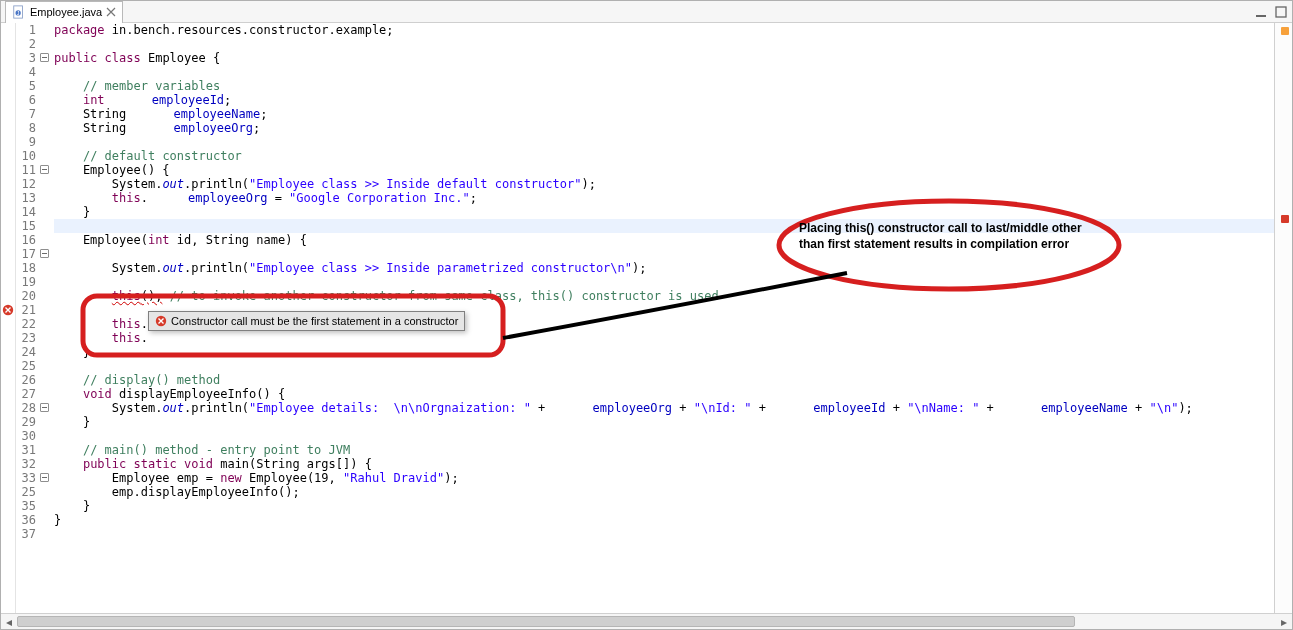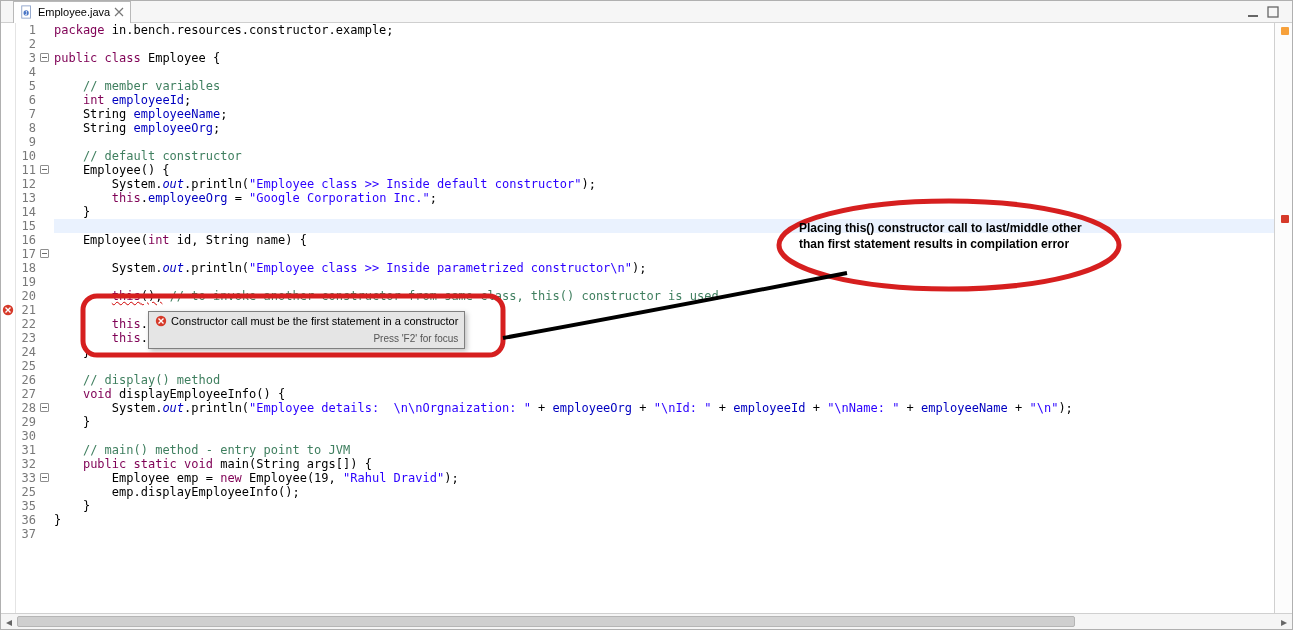--- a/index.html
+++ b/index.html
@@ -16,21 +16,21 @@
     border:1px solid #b0b0b0;
     background:#fff;
     display:flex; flex-direction:column;
   }
   
   .tabbar {
     display:flex; align-items:center; justify-content:space-between;
     height:22px;
     background:#f6f6f6;
     border-bottom:1px solid #cfcfcf;
-    padding:0 12px;
+    padding:0 4px;
   }
   .tab {
     display:flex; align-items:center; gap:4px;
     background:#fff;
     border:1px solid #b9b9b9; border-bottom:none;
     height:22px; padding:0 6px;
     font-size:11px;
   }
   .tab .icon { width:14px; height:14px; }
   .tab .close { width:10px; height:10px; }
@@ -65,21 +65,21 @@
     content:""; position:absolute; left:1px; right:1px; top:3px;
     height:1px; background:#6b6b6b;
   }
   .code { flex:1; padding-left:4px; position:relative; }
   .code .line { height:14px; white-space:pre; position:relative; }
   .code .hl { background:#eaf2fe; }
   
   .kw { color:#7f0055; font-weight:normal; }
   .com { color:#3f7f5f; }
   .str { color:#2a00ff; }
-  .fld { color:#0000c0; }
+  .fld { color:#0000c0;margin-left:40px; }
   .sta { color:#0000c0; font-style:italic; }
   .squig { text-decoration:underline wavy #d00000; text-decoration-thickness:1px; }
 
   
   .tooltip {
     position:absolute;
     background:#e5e5e5;
     border:1px solid #808080;
     font-family:"Segoe UI",Tahoma,sans-serif;
     font-size:11px;
@@ -236,21 +236,20 @@
         <div class="line"><span>    }</span></div>
         <div class="line"><span>}</span></div>
         <div class="tooltip" style="left:98px; top:288px;">
         <div class="row1">
           <svg viewBox="0 0 12 12">
             <circle cx="6" cy="6" r="5.2" fill="#d63a2a"></circle>
             <path d="M3.5 3.5 L8.5 8.5 M8.5 3.5 L3.5 8.5" stroke="#fff" stroke-width="1.4"></path>
           </svg>
           <span>Constructor call must be the first statement in a constructor</span>
         </div>
-        <div class="row2">Press 'F2' for focus</div>
       </div>
       </div>
     <div class="overview">
       <div class="sq" style="top: 4px; background: rgb(247, 161, 59);"></div>
       <div class="sq" style="top: 192px; background: rgb(214, 58, 42);"></div>
     </div>
 
     <svg class="anno" style="left:0; top:0;" width="1275" height="580">
 
       <rect x="82" y="273" width="420" height="59" rx="14" ry="14" fill="none" stroke="#d61f1f" stroke-width="5"></rect>

